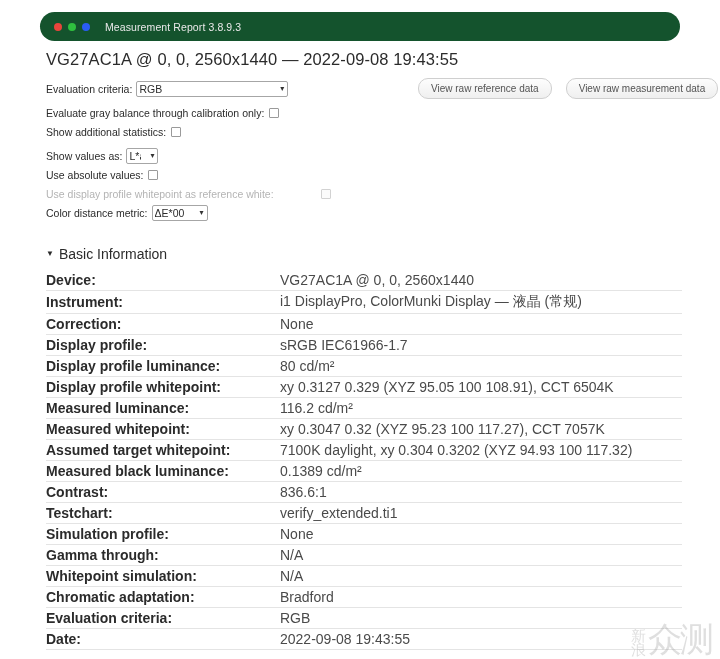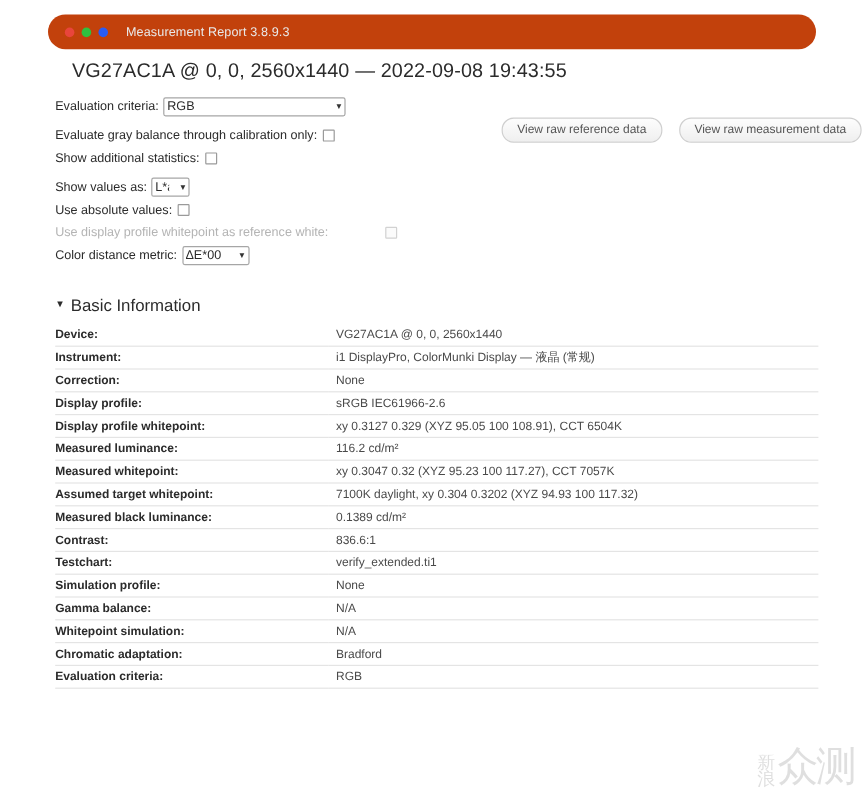--- a/index.html
+++ b/index.html
@@ -16,21 +16,21 @@
     position: relative;
   }
 
   
   .titlebar {
     position: absolute;
     left: 40px;
     top: 12px;
     width: 640px;
     height: 29px;
-    background: #c2410c;
+    background: #14532d;
     border-radius: 15px;
     display: flex;
     align-items: center;
     padding-left: 14px;
     box-sizing: border-box;
   }
   .dot {
     width: 8px;
     height: 8px;
     border-radius: 50%;
@@ -53,21 +53,21 @@
     position: absolute;
     left: 46px;
     top: 50px;
     width: 636px;
   }
 
   h1.report-title {
     font-size: 16.5px;
     font-weight: 400;
     color: #2b2b2b;
-    margin: 0 0 12px 14px;
+    margin: 0 0 12px 0;
     letter-spacing: 0.1px;
     white-space: nowrap;
   }
 
   
   .opt-row {
     display: flex;
     align-items: center;
     font-size: 10.5px;
     color: #2b2b2b;
@@ -121,21 +121,21 @@
     margin-left: 5px;
     box-sizing: border-box;
     display: inline-block;
   }
   .cbox.dis { border-color: #d2d2d2; background: #fbfbfb; }
 
   
   .raw-buttons {
     position: absolute;
     left: 398px;
-    top: 98px;
+    top: 78px;
     display: flex;
     gap: 14px;
     padding-left: 20px;
   }
   .pill-btn {
     font-family: "Liberation Sans", sans-serif;
     font-size: 10px;
     color: #555555;
     background: linear-gradient(to bottom, #fdfdfd, #efefef);
     border: 1px solid #cfcfcf;
@@ -158,21 +158,21 @@
     font-size: 8px;
     margin-right: 5px;
     color: #2b2b2b;
     line-height: 1;
   }
 
   
   table.rpt {
     width: 636px;
     border-collapse: collapse;
-    font-size: 10px;
+    font-size: 14px;
   }
   table.rpt td, table.rpt th {
     border-bottom: 1px solid #e4e4e4;
     padding: 2px 0 2px 0;
     vertical-align: middle;
     height: 14px;
   }
   .k { font-weight: bold; color: #2b2b2b; width: 228px; }
   .v { color: #4a4a4a; padding-left: 6px !important; }
 
@@ -288,21 +288,25 @@
         <tr>
           <td class="k">Instrument:</td>
           <td class="v">i1 DisplayPro, ColorMunki Display — 液晶 (常规)</td>
         </tr>
         <tr>
           <td class="k">Correction:</td>
           <td class="v">None</td>
         </tr>
         <tr>
           <td class="k">Display profile:</td>
-          <td class="v">sRGB IEC61966-2.6</td>
+          <td class="v">sRGB IEC61966-1.7</td>
+        </tr>
+        <tr>
+          <td class="k">Display profile luminance:</td>
+          <td class="v">80 cd/m²</td>
         </tr>
         <tr>
           <td class="k">Display profile whitepoint:</td>
           <td class="v">xy 0.3127 0.329 (XYZ 95.05 100 108.91), CCT 6504K</td>
         </tr>
         <tr>
           <td class="k">Measured luminance:</td>
           <td class="v">116.2 cd/m²</td>
         </tr>
         <tr>
@@ -323,34 +327,38 @@
         </tr>
         <tr>
           <td class="k">Testchart:</td>
           <td class="v">verify_extended.ti1</td>
         </tr>
         <tr>
           <td class="k">Simulation profile:</td>
           <td class="v">None</td>
         </tr>
         <tr>
-          <td class="k">Gamma balance:</td>
+          <td class="k">Gamma through:</td>
           <td class="v">N/A</td>
         </tr>
         <tr>
           <td class="k">Whitepoint simulation:</td>
           <td class="v">N/A</td>
         </tr>
         <tr>
           <td class="k">Chromatic adaptation:</td>
           <td class="v">Bradford</td>
         </tr>
         <tr>
           <td class="k">Evaluation criteria:</td>
           <td class="v">RGB</td>
+        </tr>
+        <tr>
+          <td class="k">Date:</td>
+          <td class="v">2022-09-08 19:43:55</td>
         </tr>
       </tbody>
   </table>
 
   <div style="height:16px"></div>
 
 </div>
 
 <div class="watermark">
   <span class="wm-small">新浪</span><span>众测</span>

